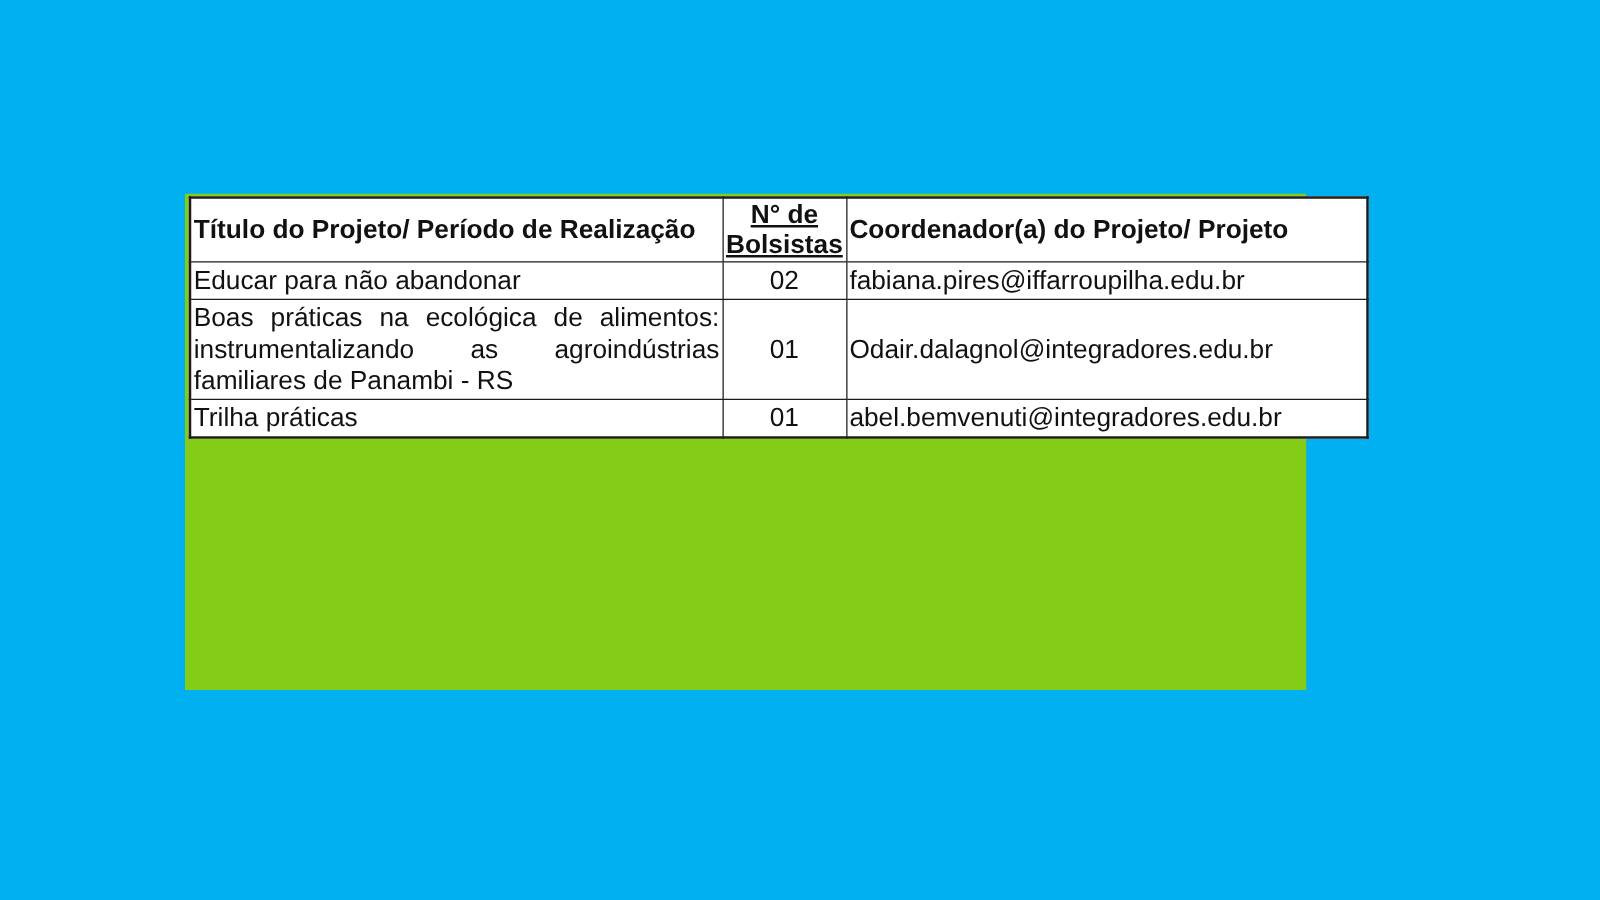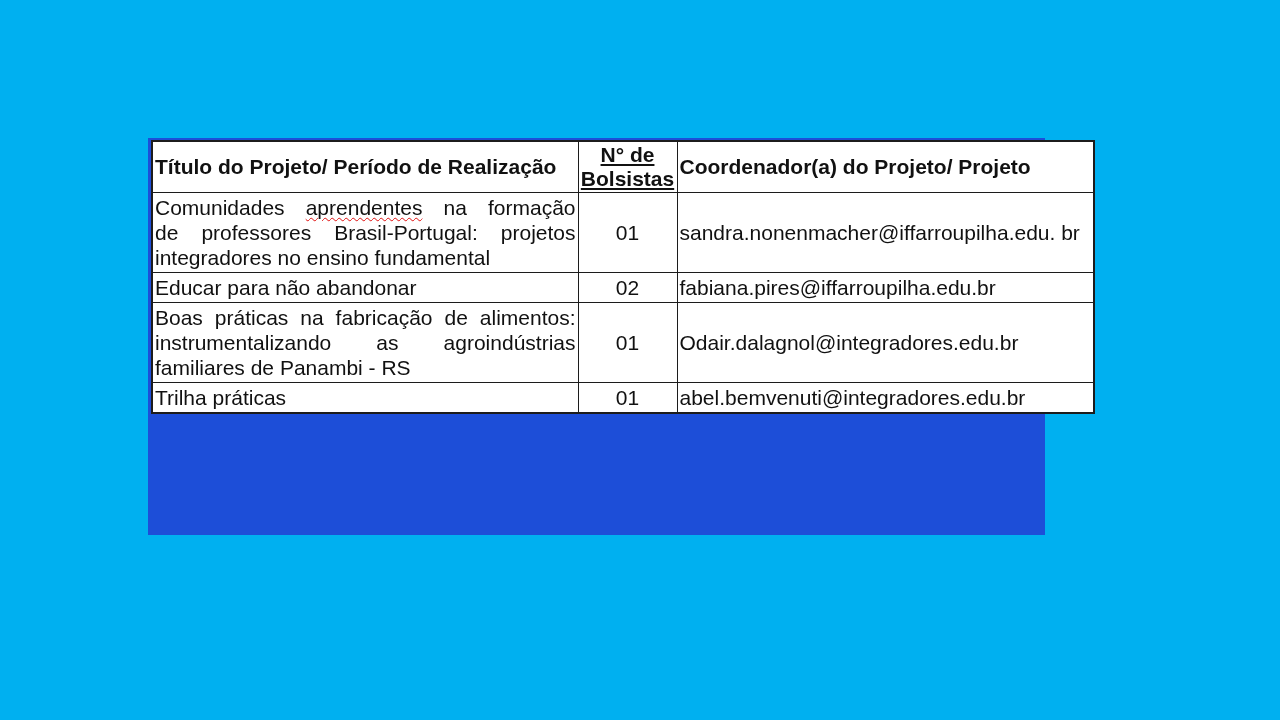--- a/index.html
+++ b/index.html
@@ -6,23 +6,23 @@
   body {
     width: 1280px; height: 720px;
     background: #00b0f0;
     overflow: hidden;
     position: relative;
     font-family: "Liberation Sans", sans-serif;
     color: #111;
   }
   .page {
     position: absolute;
-    left: 148px; top: 138px;
+    left: 148px; top: 155px;
     width: 897px; height: 397px;
-    background: #1d4ed8;
+    background: #84cc16;
     box-sizing: border-box;
     padding: 2px 0 0 3px;
   }
   table.projects {
     border-collapse: collapse;
     table-layout: fixed;
     width: 942px;
     background: #fff;
     border: 2px solid #1c1c1c;
     font-family: "Liberation Sans", sans-serif;
@@ -94,41 +94,32 @@
     <tbody>
         <tr>
       <th class="hdr-title">Título do Projeto/ Período de Realização</th>
       <th class="hdr-count">
             <div class="jline">N° de</div>
             <div class="jline">Bolsistas</div>
           </th>
       <th class="hdr-coord">Coordenador(a) do Projeto/ Projeto</th>
     </tr>
 
-    <tr>
-      <td class="title">
-            <div class="jline">Comunidades <span class="squiggle">aprendentes</span> na formação</div>
-            <div class="jline">de professores Brasil-Portugal: projetos</div>
-            <div class="jline">integradores no ensino fundamental</div>
-          </td>
-      <td class="count">01</td>
-      <td class="contact">sandra.nonenmacher@iffarroupilha.edu. br</td>
-    </tr>
 
     <tr>
       <td class="title">
             <div class="jline">Educar para não abandonar</div>
           </td>
       <td class="count">02</td>
       <td class="contact">fabiana.pires@iffarroupilha.edu.br</td>
     </tr>
 
     <tr>
       <td class="title">
-            <div class="jline">Boas práticas na fabricação de alimentos:</div>
+            <div class="jline">Boas práticas na ecológica de alimentos:</div>
             <div class="jline">instrumentalizando as agroindústrias</div>
             <div class="jline">familiares de Panambi - RS</div>
           </td>
       <td class="count">01</td>
       <td class="contact">Odair.dalagnol@integradores.edu.br</td>
     </tr>
 
 
     <tr>
       <td class="title">

